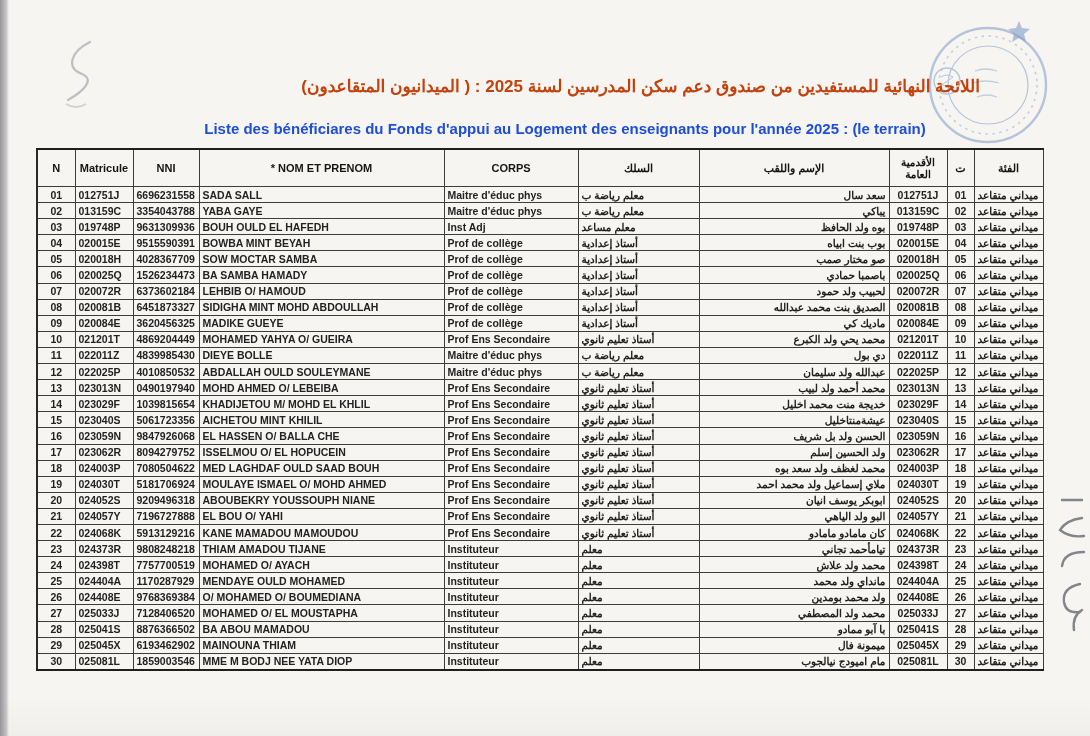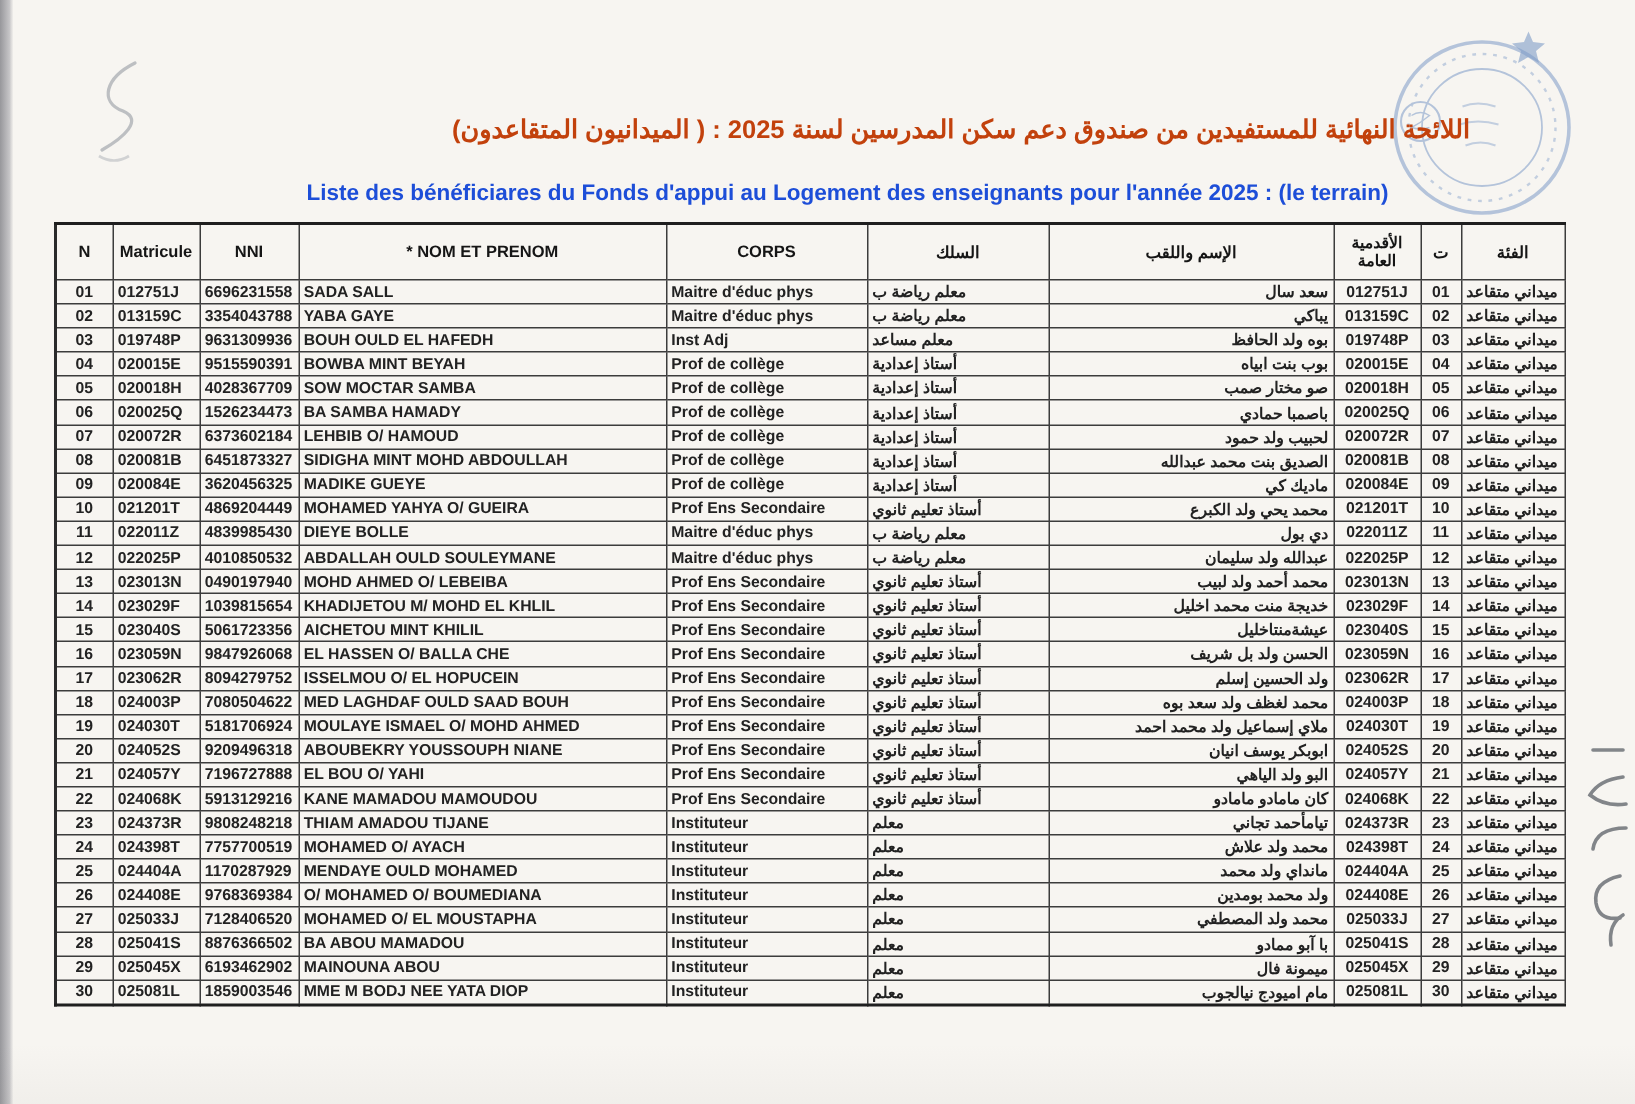--- a/index.html
+++ b/index.html
@@ -458,21 +458,21 @@
         <td class="c5">معلم</td>
         <td class="c6">با آبو ممادو</td>
         <td class="c7">025041S</td>
         <td class="c8">28</td>
         <td class="c9">ميداني متقاعد</td>
       </tr>
       <tr>
         <td class="c0">29</td>
         <td class="c1">025045X</td>
         <td class="c2">6193462902</td>
-        <td class="c3">MAINOUNA ABOU</td>
+        <td class="c3">MAINOUNA THIAM</td>
         <td class="c4">Instituteur</td>
         <td class="c5">معلم</td>
         <td class="c6">ميمونة فال</td>
         <td class="c7">025045X</td>
         <td class="c8">29</td>
         <td class="c9">ميداني متقاعد</td>
       </tr>
       <tr>
         <td class="c0">30</td>
         <td class="c1">025081L</td>

